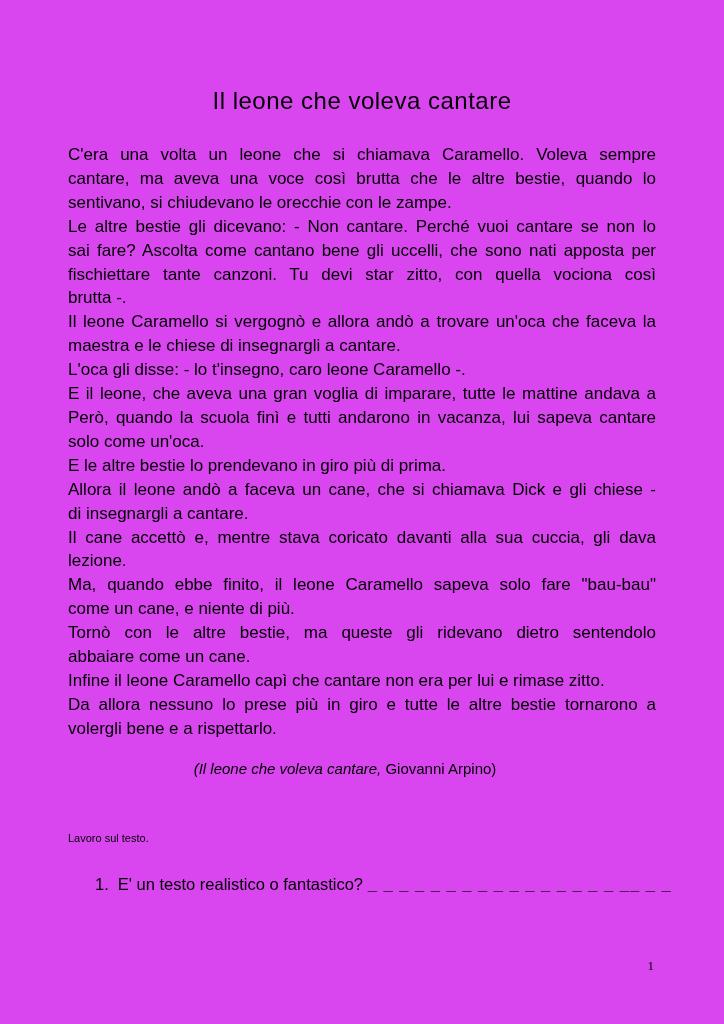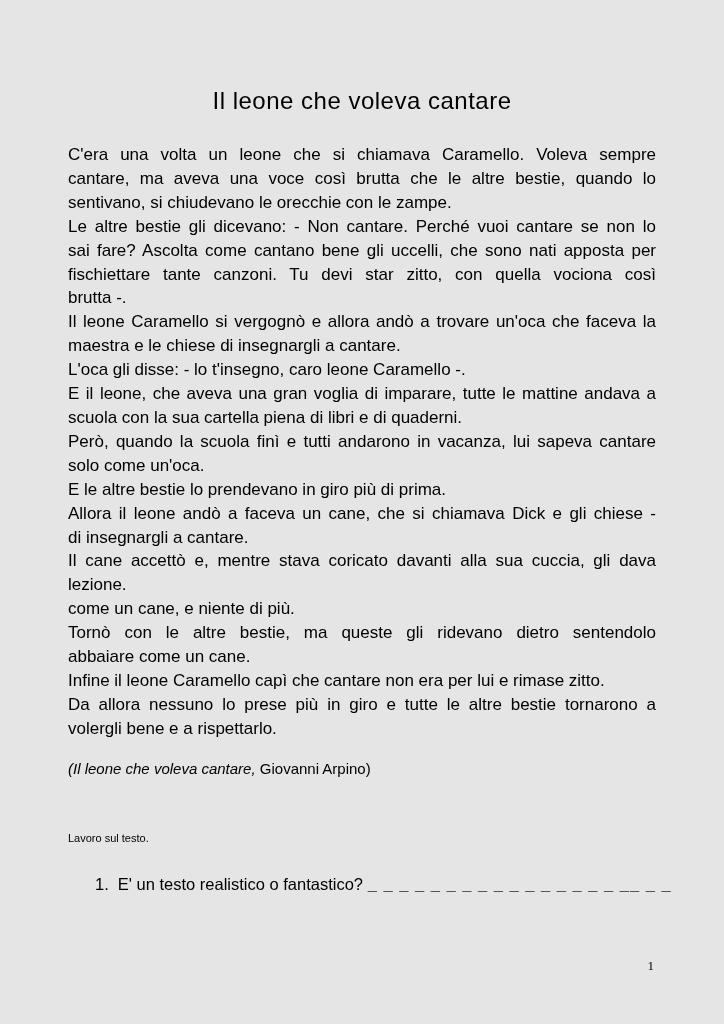--- a/index.html
+++ b/index.html
@@ -5,21 +5,21 @@
   html, body {
     margin: 0;
     padding: 0;
     background: #ffffff;
   }
   .page {
     position: relative;
     width: 724px;
     height: 1024px;
     margin: 0 auto;
-    background: #e5e5e5;
+    background: #d946ef;
     color: #000000;
     box-sizing: border-box;
     padding: 86px 68px 0 68px;
     font-family: "Liberation Sans", sans-serif;
     overflow: hidden;
   }
   .doc-title {
     margin: 0;
     font-size: 24px;
     font-weight: normal;
@@ -37,21 +37,21 @@
     text-align-last: justify;
   }
   .story .line.last {
     text-align: left;
     text-align-last: left;
   }
   .attribution {
     margin-top: 17px;
     font-size: 15px;
     line-height: 22px;
-    text-align: left;
+    text-align: center;
     padding-right: 34px;
   }
   .attribution .ital {
     font-style: italic;
   }
   .section-heading {
     margin-top: 47px;
     font-size: 11px;
     line-height: 22px;
     font-family: "Liberation Sans", sans-serif;
@@ -91,28 +91,28 @@
       <div class="line">cantare,  ma aveva una voce così brutta che le altre bestie, quando lo</div>
       <div class="line last">sentivano, si chiudevano le orecchie con le zampe.</div>
       <div class="line">Le altre bestie gli dicevano: - Non cantare. Perché vuoi cantare se non lo</div>
       <div class="line">sai fare? Ascolta come cantano bene gli uccelli, che sono nati apposta per</div>
       <div class="line">fischiettare tante canzoni. Tu devi star zitto, con quella vociona così</div>
       <div class="line last">brutta -.</div>
       <div class="line">Il leone Caramello si vergognò e allora andò a trovare un'oca che faceva la</div>
       <div class="line last">maestra e le chiese di insegnargli a cantare.</div>
       <div class="line last">L'oca gli disse: - lo t'insegno, caro leone Caramello -.</div>
       <div class="line">E il leone, che aveva una gran voglia di imparare, tutte le mattine andava a</div>
-      <div class="line last">scuola con la sua cartella piena di libri e di quaderni.</div>
       <div class="line">Però, quando la scuola finì e tutti andarono in vacanza, lui sapeva cantare</div>
       <div class="line last">solo come un'oca.</div>
       <div class="line last">E le altre bestie lo prendevano in giro più di prima.</div>
       <div class="line">Allora il leone andò a faceva un cane, che si chiamava Dick e gli chiese -</div>
       <div class="line last">di insegnargli a cantare.</div>
       <div class="line">Il cane accettò e, mentre stava coricato davanti  alla  sua cuccia, gli dava</div>
       <div class="line last">lezione.</div>
+      <div class="line">Ma, quando ebbe finito, il leone Caramello sapeva solo fare "bau-bau"</div>
       <div class="line last">come un cane, e niente di più.</div>
       <div class="line">Tornò con le altre bestie, ma queste gli ridevano dietro sentendolo</div>
       <div class="line last">abbaiare come un cane.</div>
       <div class="line last">Infine il leone Caramello capì che cantare non era per lui e rimase zitto.</div>
       <div class="line">Da allora nessuno lo prese più in giro e tutte le altre bestie tornarono a</div>
       <div class="line last">volergli bene e a rispettarlo.</div>
     </div>
 
   <div class="attribution">
     <span class="ital">(Il leone che voleva cantare,</span><span> Giovanni Arpino)</span>

